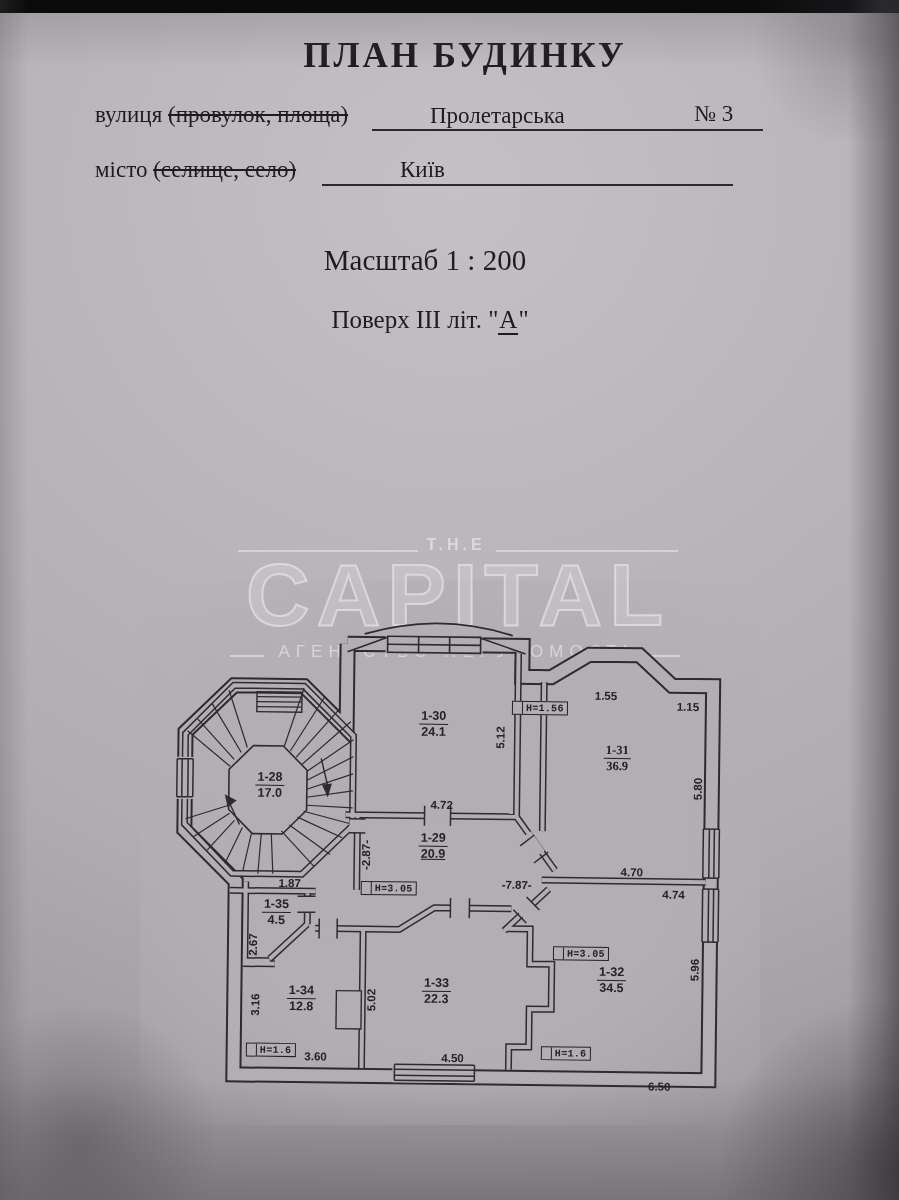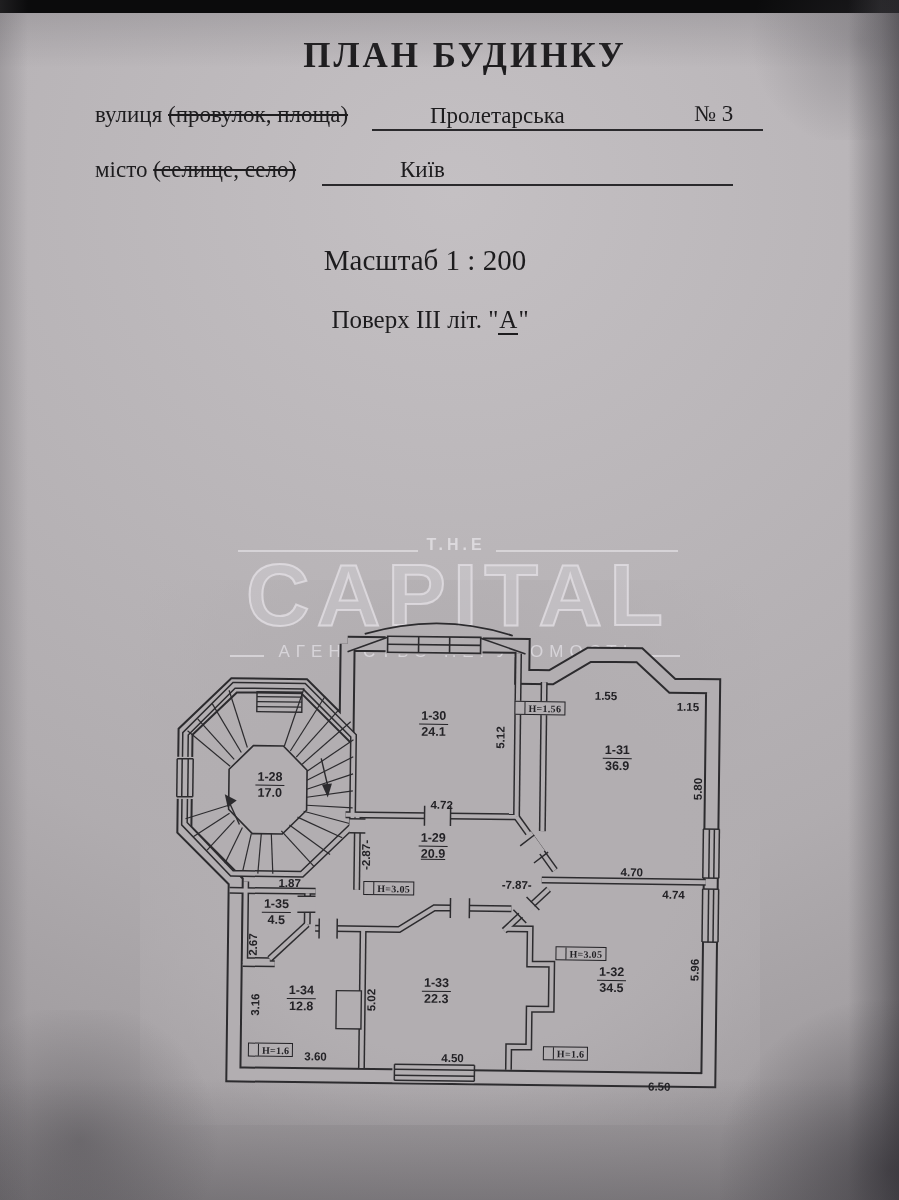--- a/index.html
+++ b/index.html
@@ -37,21 +37,21 @@
   .plan svg{position:absolute;left:0;top:0;}
   .room{position:absolute;transform:translate(-50%,-50%);text-align:center;
     font-family:"Liberation Sans",sans-serif;font-size:12.5px;font-weight:bold;color:#232226;line-height:14px;}
   .room .rn{display:inline-block;border-bottom:1.6px solid #232226;padding:0 2px 1px 2px;}
   .room .ra{display:block;}
   .dim{position:absolute;transform:translate(-50%,-50%);white-space:nowrap;
     font-family:"Liberation Sans",sans-serif;font-size:11.5px;font-weight:bold;color:#232226;}
   .dim.v{transform:translate(-50%,-50%) rotate(-90deg);}
   .hbox{position:absolute;transform:translate(-50%,-50%);display:flex;align-items:center;
     border:1.7px solid #232226;background:#b2aeb1;height:12px;
-    font-family:Liberation Serif, serif;font-size:10px;font-weight:bold;color:#232226;}
+    font-family:Liberation Mono, monospace;font-size:10px;font-weight:bold;color:#232226;}
   .hbox .cell{width:9px;height:100%;border-right:1.7px solid #232226;}
   .hbox .txt{padding:0 3px;letter-spacing:0.3px;}
   
   .sh{position:absolute;pointer-events:none;}
   .sh-top{left:0;top:13px;width:899px;height:55px;background:linear-gradient(to bottom,rgba(88,85,90,0.22),rgba(88,85,90,0));}
   .sh-left{left:0;top:0;width:28px;height:1200px;background:linear-gradient(to right,rgba(88,85,90,0.26),rgba(88,85,90,0));}
   .sh-right{left:848px;top:0;width:51px;height:1200px;background:linear-gradient(to right,rgba(70,68,73,0),rgba(70,68,73,0.42) 65%,rgba(52,50,55,0.6));}
   .sh-bottom{left:0;top:1078px;width:899px;height:122px;background:linear-gradient(to bottom,rgba(66,64,69,0),rgba(66,64,69,0.38));}
   .sh-bl{left:-70px;top:1010px;width:300px;height:260px;background:radial-gradient(circle,rgba(58,56,61,0.38),rgba(58,56,61,0) 70%);}
   .sh-br{left:720px;top:1000px;width:340px;height:340px;background:radial-gradient(circle,rgba(42,40,46,0.55),rgba(42,40,46,0) 72%);}
@@ -252,21 +252,21 @@
         <path d="M527,833 L541,852" stroke="#b2aeb1" stroke-width="9"></path>
         <path d="M520,845 L534,834 M534,862 L548,851" stroke="#2c2b2e" stroke-width="1.5"></path>
         <path d="M533,903 L521,914" stroke="#b2aeb1" stroke-width="9"></path>
         <path d="M527,896 L540,909 M514,909 L527,922" stroke="#2c2b2e" stroke-width="1.5"></path>
       </g>
     </svg>
 
     <div class="room" style="left:269px;top:787px;"><span class="rn">1-28</span><span class="ra">17.0</span></div>
     <div class="room" style="left:433px;top:846px;text-decoration:underline;"><span class="rn">1-29</span><span class="ra">20.9</span></div>
     <div class="room" style="left:432px;top:724px;"><span class="rn">1-30</span><span class="ra">24.1</span></div>
-    <div class="room" style="left:616px;top:756px;"><span class="rn">1-31</span><span class="ra">36.9</span></div>
+    <div class="room" style="left:616px;top:756px;font-family:Liberation Serif, serif;"><span class="rn">1-31</span><span class="ra">36.9</span></div>
     <div class="room" style="left:613px;top:978px;"><span class="rn">1-32</span><span class="ra">34.5</span></div>
     <div class="room" style="left:438px;top:991px;"><span class="rn">1-33</span><span class="ra">22.3</span></div>
     <div class="room" style="left:303px;top:1000px;"><span class="rn">1-34</span><span class="ra">12.8</span></div>
     <div class="room" style="left:277px;top:914px;"><span class="rn">1-35</span><span class="ra">4.5</span></div>
 
     <div class="dim" style="left:604px;top:671px;margin-top:23px;">1.55</div>
     <div class="dim" style="left:686px;top:704px;">1.15</div>
     <div class="dim v" style="left:697px;top:786px;">5.80</div>
     <div class="dim v" style="left:499px;top:737px;">5.12</div>
     <div class="dim" style="left:441px;top:805px;">4.72</div>

